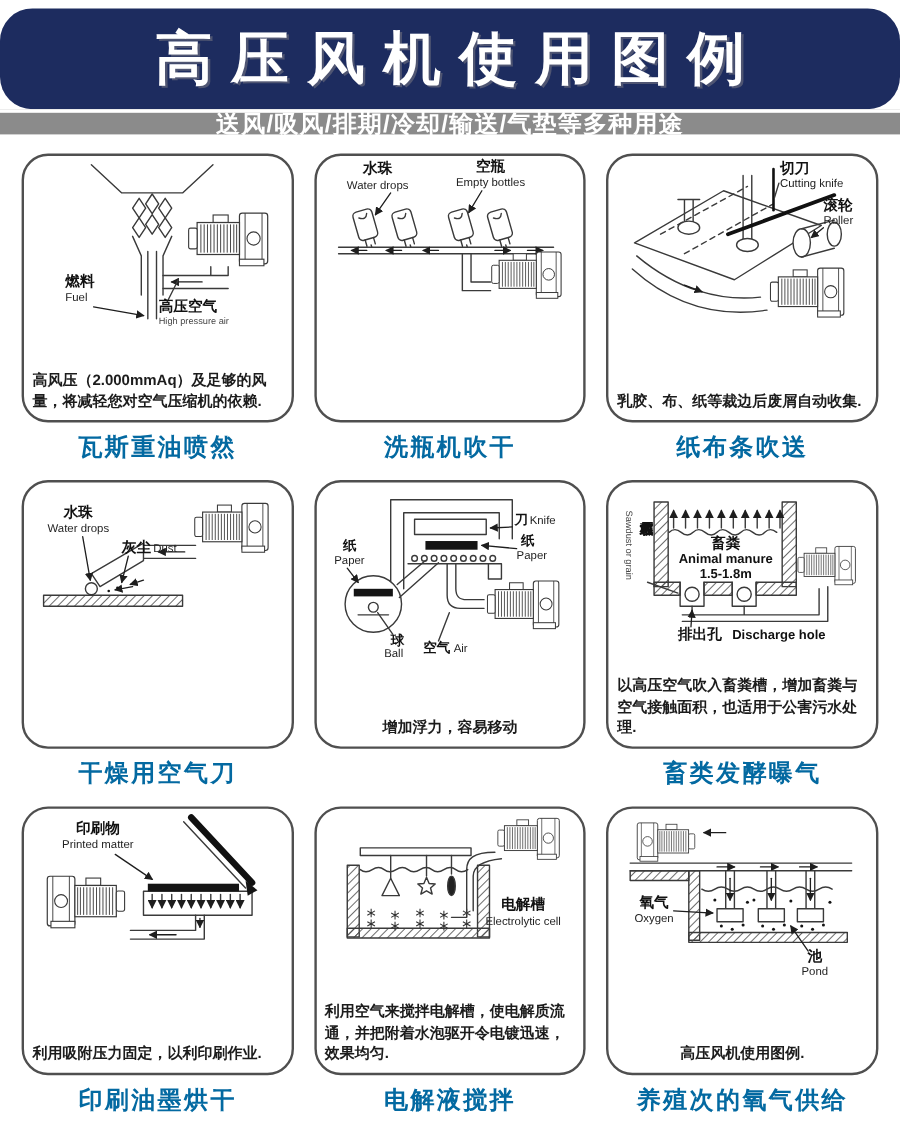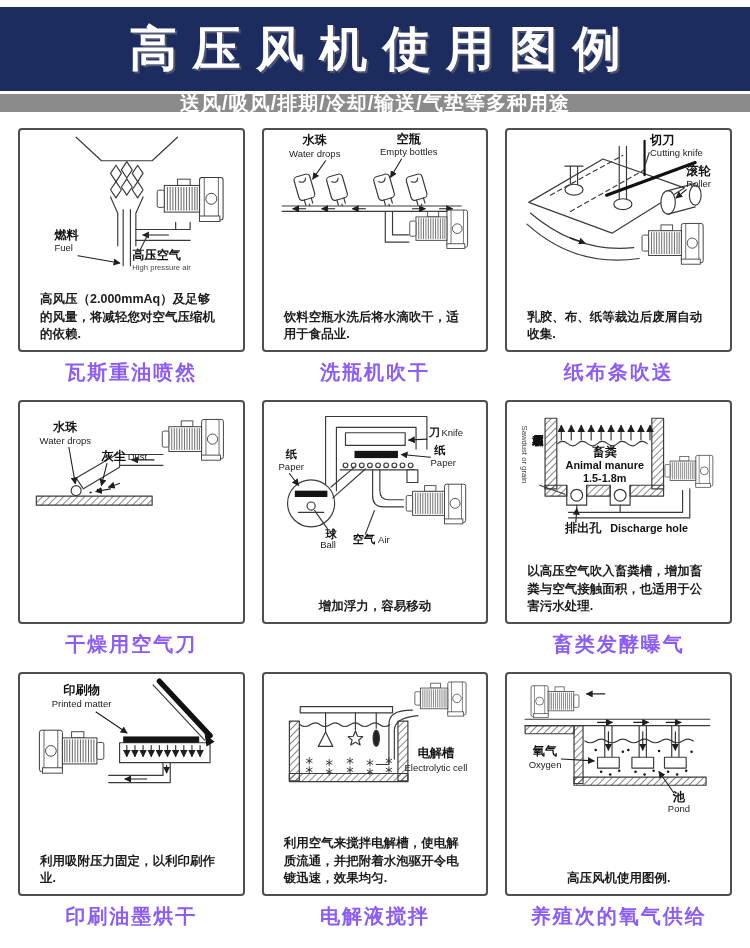--- a/index.html
+++ b/index.html
@@ -4,49 +4,49 @@
 <style>
   * { margin:0; padding:0; box-sizing:border-box; }
   body {
     width:750px; height:948px; background:#fff;
     font-family:"Liberation Sans","DejaVu Sans",sans-serif;
     overflow:hidden;
   }
   
   .hdr {
     margin-top:7px; height:84px; background:#1d2c5f;
-    display:flex; align-items:center; justify-content:center;
+    display:flex; align-items:center; justify-content:center;border-radius:27px;
   }
   .hdr h1 {
     color:#fff; font-size:48px; font-weight:700; letter-spacing:0.32em;
     text-indent:0.32em; text-shadow:2px 2px 0 rgba(120,120,130,.55);
   }
   .sub {
     height:21px; background:#8b8b8b; border-top:3px solid #fff;
     display:flex; align-items:center; justify-content:center;
   }
   .sub div { color:#fff; font-size:20px; font-weight:600; letter-spacing:1px; }
   
   .grid {
     padding:16px 18px 0; display:grid;
     grid-template-columns:repeat(3,1fr); column-gap:17px; row-gap:2px;
   }
   .cell { display:flex; flex-direction:column; }
   .panel {
-    border:2px solid #4f4f4f; border-radius:4px; background:#fff;
+    border:2px solid #4f4f4f; border-radius:22px; background:#fff;
     height:224px; display:flex; flex-direction:column; overflow:hidden;
   }
   .panel svg.d { display:block; width:100%; height:152px; flex:0 0 auto; }
   .desc {
-    flex:1; padding:2px 20px 7px; font-size:12.5px; line-height:1.38;
+    flex:1; padding:2px 7px 7px; font-size:12.5px; line-height:1.38;
     color:#1c1c1c; font-weight:600; display:flex; align-items:flex-end;
   }
   .desc.center { justify-content:center; text-align:right; }
   .ptitle {
-    text-align:center; font-size:20px; font-weight:800; color:#8b5cf6;
+    text-align:center; font-size:20px; font-weight:800; color:#0369a1;
     padding:7px 0 12px; letter-spacing:2px;
   }
   
   .d :is(path,line,polyline,polygon,rect,circle,ellipse) {
     fill:none; stroke:#3a3a3a; stroke-width:1.3; stroke-linecap:round; stroke-linejoin:round;
   }
   .d .fw { fill:#fff; }
   .d .fb { fill:#141414; stroke:none; }
   .d .ht { fill:url(#hatch); }
   .d .ar { stroke:#1e1e1e; stroke-width:1.2; }
@@ -159,21 +159,20 @@
         <g>
             <use href="#blower" x="146" y="86" width="70" height="46"></use>
           </g>
         <text class="zhL" x="44" y="16" text-anchor="middle">水珠</text>
         <text class="en" x="44" y="30" text-anchor="middle">Water drops</text>
         <line class="ar" x1="56" y1="34" x2="42" y2="54" marker-end="url(#arr)"></line>
         <text class="zhL" x="148" y="14" text-anchor="middle">空瓶</text>
         <text class="en" x="148" y="28" text-anchor="middle">Empty bottles</text>
         <line class="ar" x1="140" y1="32" x2="128" y2="52" marker-end="url(#arr)"></line>
       </svg>
-      <div class="desc">饮料空瓶水洗后将水滴吹干，适用于食品业.</div>
     </div>
     <div class="ptitle">洗瓶机吹干</div>
   </div>
 
   <div class="cell">
     <div class="panel">
       <svg class="d" viewBox="0 0 222 168">
         <polygon class="fw" points="12,80 94,32 184,64 104,114"></polygon>
         <path class="dash" d="M36 72L116 28M58 90L140 44"></path>
         <path d="M58 62V40M66 62V40M52 40H72"></path>

